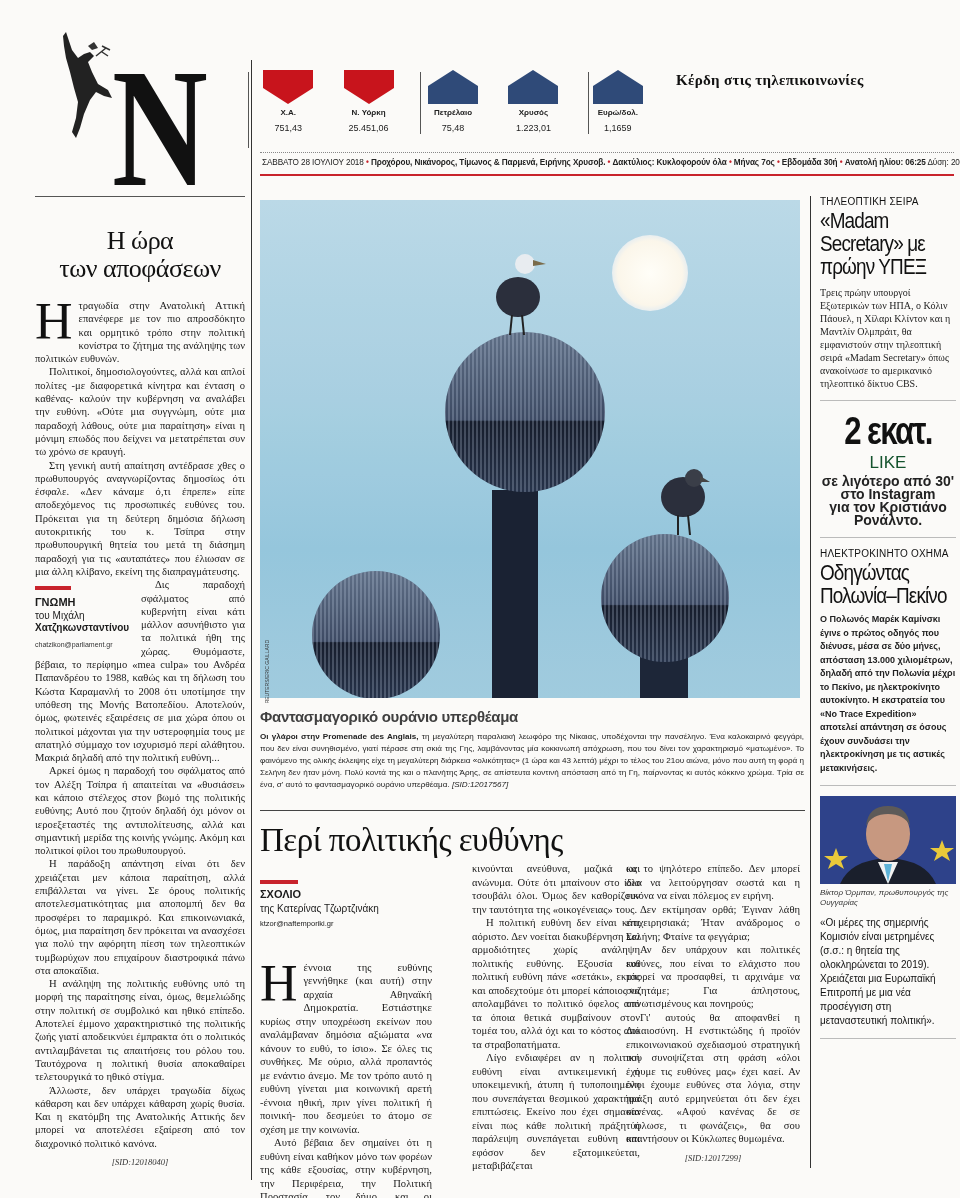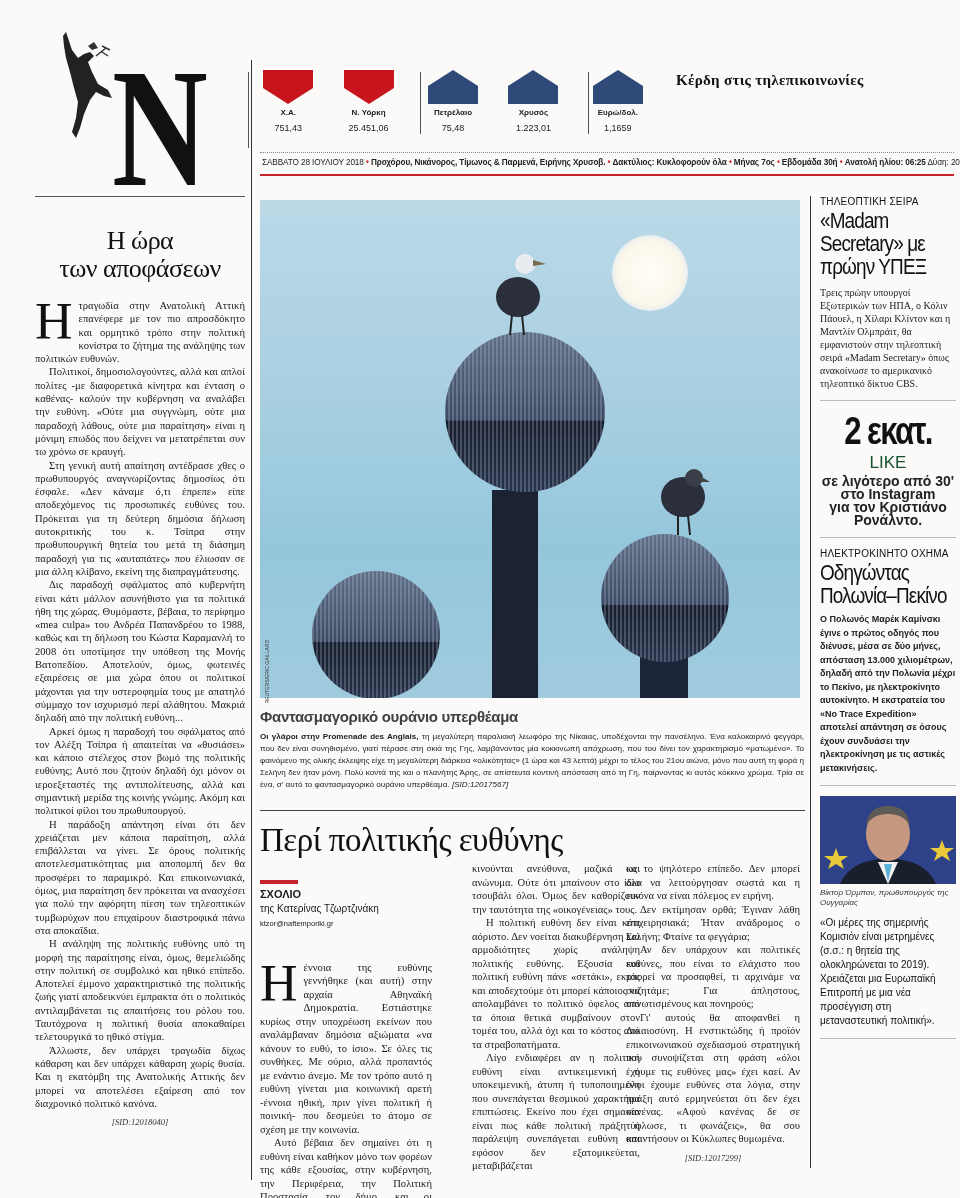--- a/index.html
+++ b/index.html
@@ -166,20 +166,26 @@
 <div class="leftcol">
   <div class="hr-thin"></div>
   <div class="left-title">
     <div>Η ώρα</div>
     <div>των αποφάσεων</div>
   </div>
   <div class="body-text" style="margin-top:16px;">
     <p class="first"><span class="dropcap">Η</span><span>τραγωδία στην Ανατολική Αττική επανέφερε με τον πιο απροσδόκητο και ορμητικό τρόπο στην πολιτική κονίστρα το ζήτημα της ανάληψης των πολιτικών ευθυνών.</span></p>
     <p>Πολιτικοί, δημοσιολογούντες, αλλά και απλοί πολίτες -με διαφορετικά κίνητρα και ένταση ο καθένας- καλούν την κυβέρνηση να αναλάβει την ευθύνη. «Ούτε μια συγγνώμη, ούτε μια παραδοχή λάθους, ούτε μια παραίτηση» είναι η μόνιμη επωδός που δείχνει να μετατρέπεται συν τω χρόνω σε κραυγή.</p>
     <p>Στη γενική αυτή απαίτηση αντέδρασε χθες ο πρωθυπουργός αναγνωρίζοντας δημοσίως ότι έσφαλε. «Δεν κάναμε ό,τι έπρεπε» είπε αποδεχόμενος τις προσωπικές ευθύνες του. Πρόκειται για τη δεύτερη δημόσια δήλωση αυτοκριτικής του κ. Τσίπρα στην πρωθυπουργική θητεία του μετά τη διάσημη παραδοχή για τις «αυταπάτες» που έλιωσαν σε μια άλλη κλίβανο, εκείνη της διαπραγμάτευσης.</p>
+    <div class="byline-box">
+      <div class="bar"></div>
+      <div class="kind">ΓΝΩΜΗ</div>
+      <div class="author"><span>του Μιχάλη</span><br><b>Χατζηκωνσταντίνου</b></div>
+      <div class="email">chatzikon@parliament.gr</div>
+    </div>
     <p>Δις παραδοχή σφάλματος από κυβερνήτη είναι κάτι μάλλον ασυνήθιστο για τα πολιτικά ήθη της χώρας. Θυμόμαστε, βέβαια, το περίφημο «mea culpa» του Ανδρέα Παπανδρέου το 1988, καθώς και τη δήλωση του Κώστα Καραμανλή το 2008 ότι υποτίμησε την υπόθεση της Μονής Βατοπεδίου. Αποτελούν, όμως, φωτεινές εξαιρέσεις σε μια χώρα όπου οι πολιτικοί μάχονται για την υστεροφημία τους με απατηλό σύμμαχο τον ισχυρισμό περί αλάθητου. Μακριά δηλαδή από την πολιτική ευθύνη...</p>
     <p>Αρκεί όμως η παραδοχή του σφάλματος από τον Αλέξη Τσίπρα ή απαιτείται να «θυσιάσει» και κάποιο στέλεχος στον βωμό της πολιτικής ευθύνης; Αυτό που ζητούν δηλαδή όχι μόνον οι ιεροεξεταστές της αντιπολίτευσης, αλλά και σημαντική μερίδα της κοινής γνώμης. Ακόμη και πολιτικοί φίλοι του πρωθυπουργού.</p>
     <p>Η παράδοξη απάντηση είναι ότι δεν χρειάζεται μεν κάποια παραίτηση, αλλά επιβάλλεται να γίνει. Σε όρους πολιτικής αποτελεσματικότητας μια αποπομπή δεν θα προσφέρει το παραμικρό. Και επικοινωνιακά, όμως, μια παραίτηση δεν πρόκειται να ανασχέσει για πολύ την αφόρητη πίεση των τηλεοπτικών τυμβωρύχων που επιχαίρουν διαστροφικά πάνω στα αποκαΐδια.</p>
     <p>Η ανάληψη της πολιτικής ευθύνης υπό τη μορφή της παραίτησης είναι, όμως, θεμελιώδης στην πολιτική σε συμβολικό και ηθικό επίπεδο. Αποτελεί έμμονο χαρακτηριστικό της πολιτικής ζωής γιατί αποδεικνύει έμπρακτα ότι ο πολιτικός αντιλαμβάνεται τις απαιτήσεις του ρόλου του. Ταυτόχρονα η πολιτική θυσία αποκαθαίρει τελετουργικά το ηθικό στίγμα.</p>
     <p>Άλλωστε, δεν υπάρχει τραγωδία δίχως κάθαρση και δεν υπάρχει κάθαρση χωρίς θυσία. Και η εκατόμβη της Ανατολικής Αττικής δεν μπορεί να αποτελέσει εξαίρεση από τον διαχρονικό πολιτικό κανόνα.</p>
     <div class="sid">[SID:12018040]</div>
   </div>
 </div>
 
 <div class="photo">

